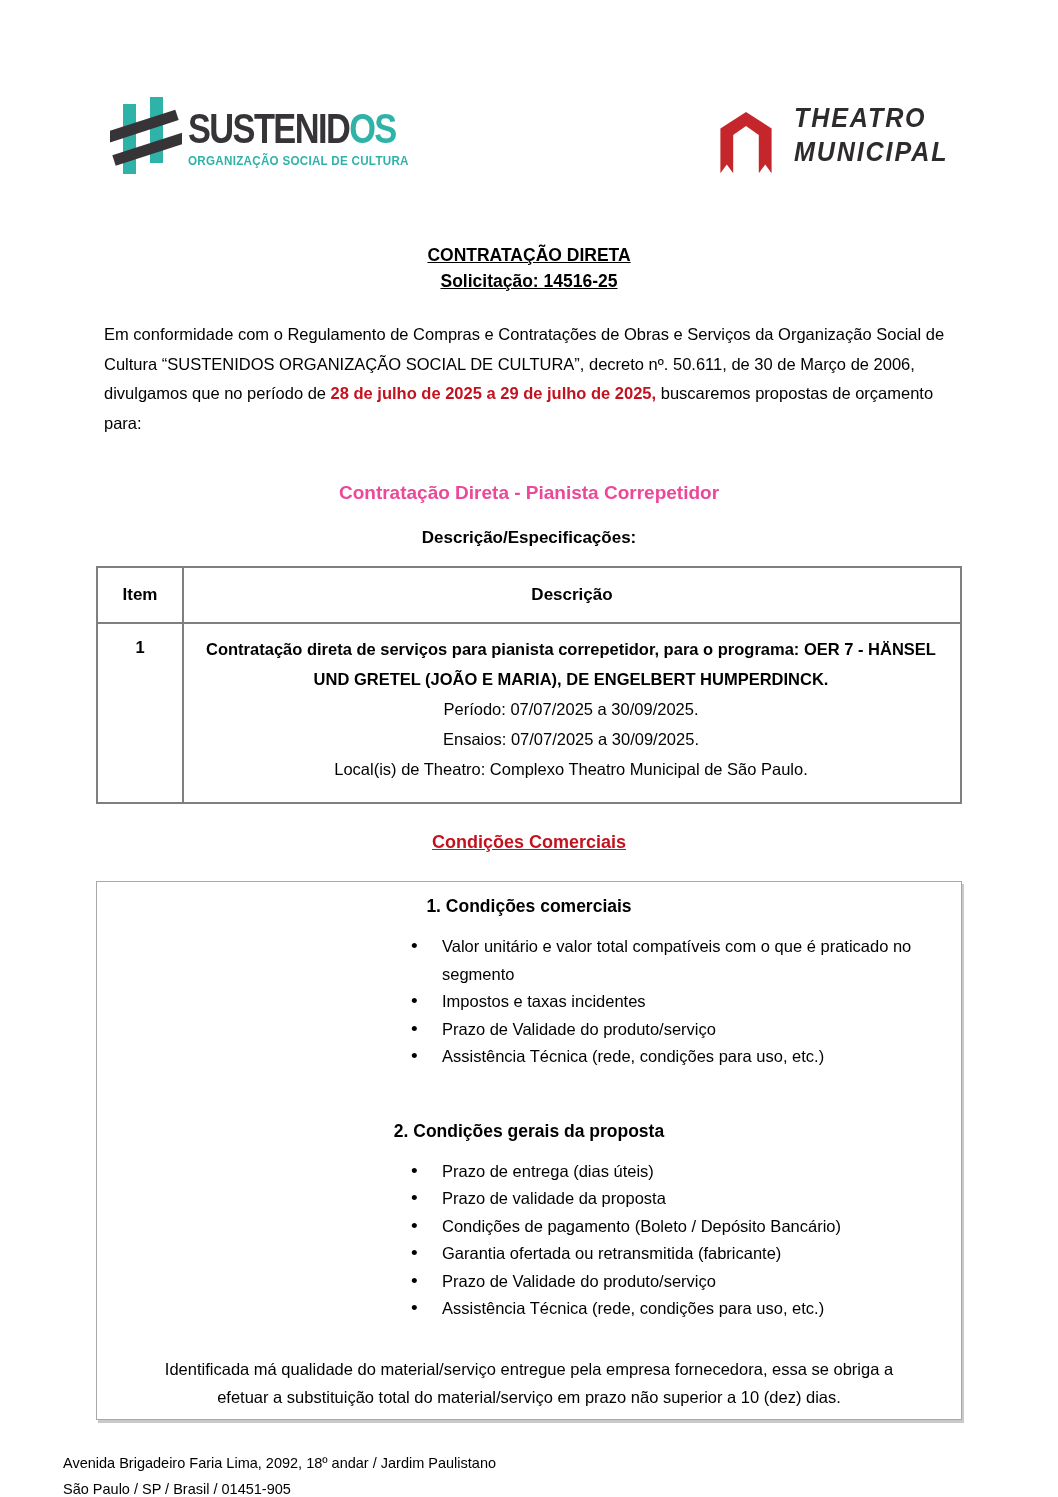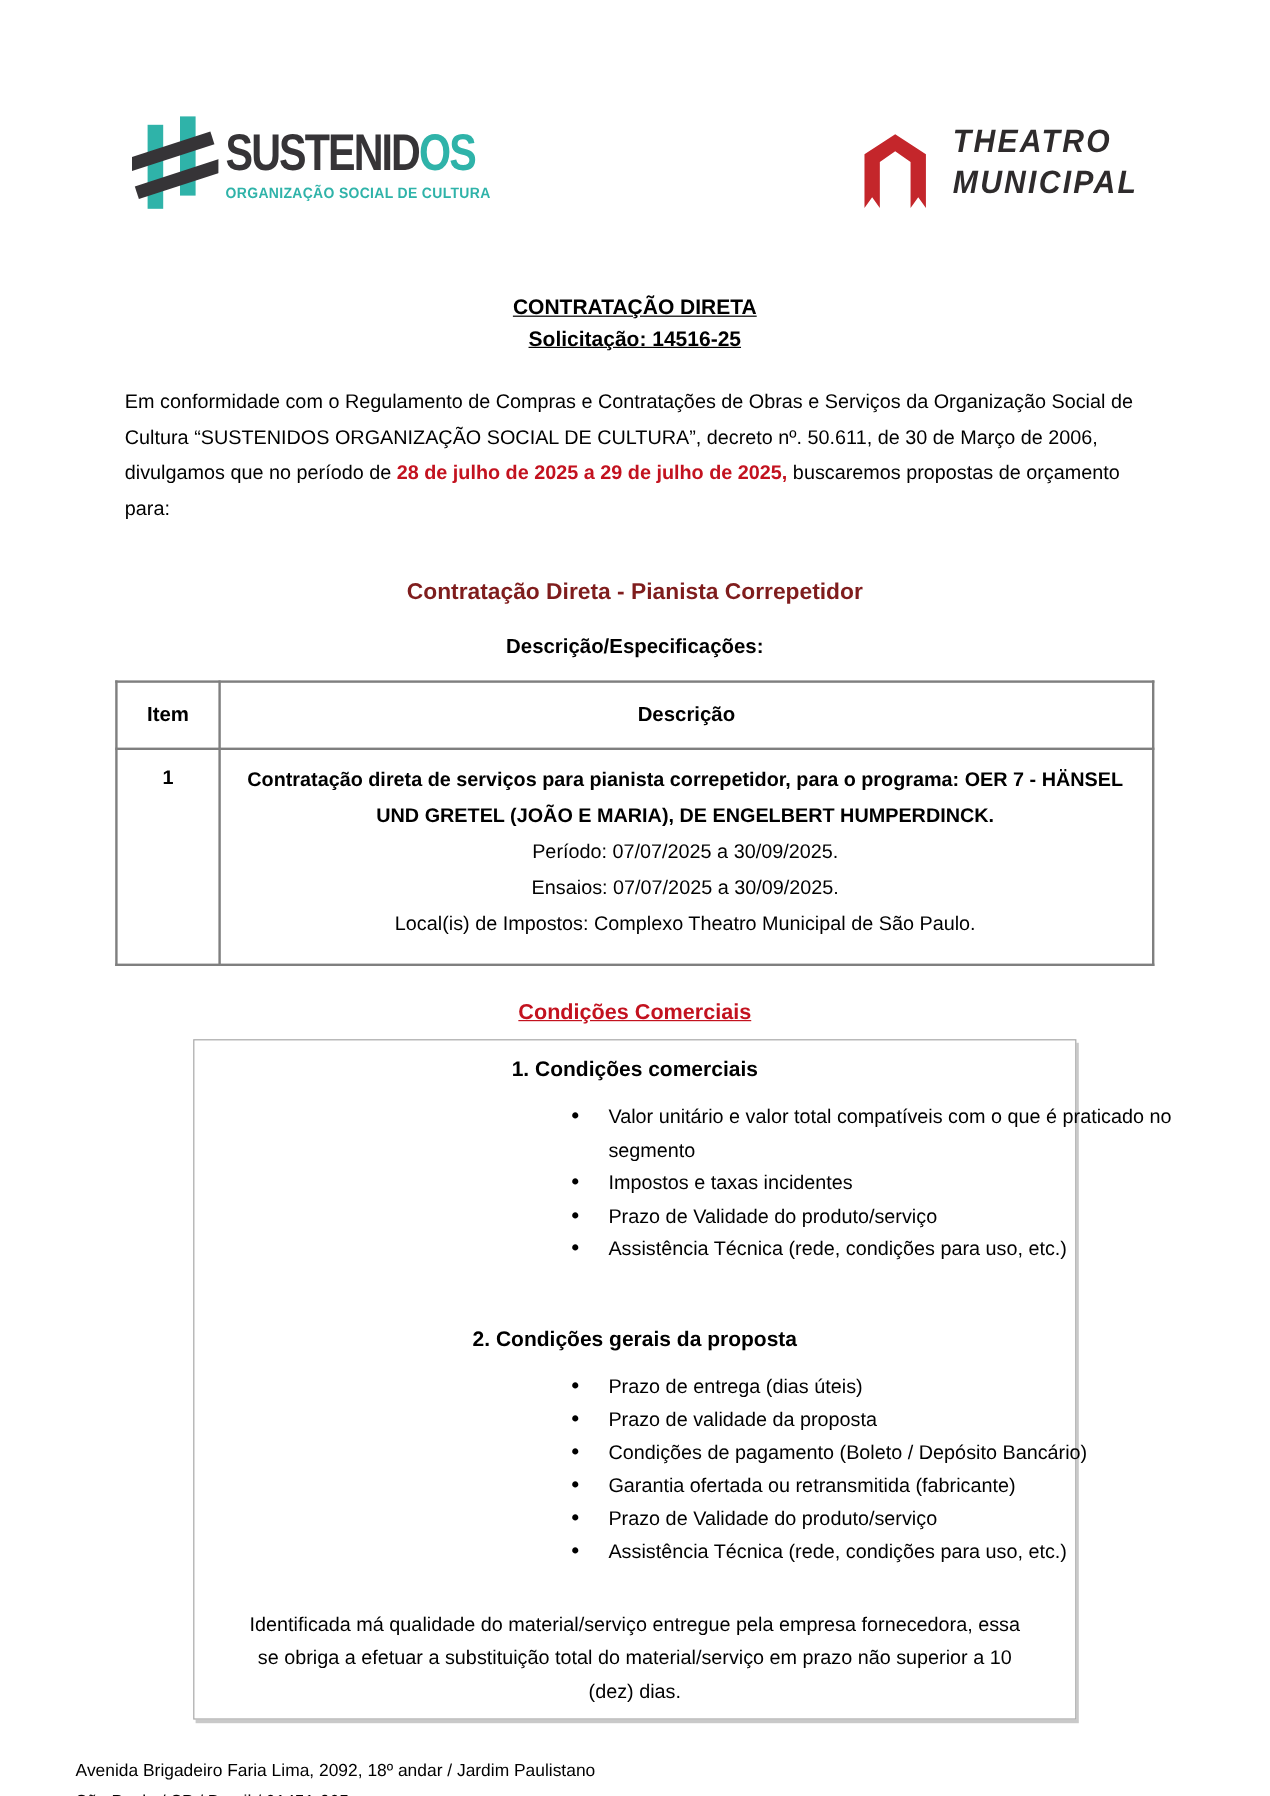--- a/index.html
+++ b/index.html
@@ -22,37 +22,37 @@
 
   
   .doc-title { text-align:center; margin-top:56px; font-size:17.5px; font-weight:bold; line-height:26px; }
   .doc-title .u { text-decoration:underline; }
 
   
   .intro { margin:26px 96px 0 104px; font-size:16.5px; line-height:29.5px; text-align:left; }
   .intro .red { color:#C3121F; font-weight:bold; }
 
   
-  .section-title { text-align:center; color:#7f1d1d; font-weight:bold; font-size:19px; margin-top:44px; }
+  .section-title { text-align:center; color:#ec4899; font-weight:bold; font-size:19px; margin-top:44px; }
   .spec-heading  { text-align:center; font-weight:bold; font-size:17px; margin-top:24px; }
 
   
   table.spec { width:866px; margin:18px auto 0; border-collapse:collapse; }
   table.spec th, table.spec td { border:2px solid #7f7f7f; }
   th.col-item { width:86px; }
   table.spec th { font-size:17px; font-weight:bold; height:56px; text-align:center; background:#fff; }
   td.item-cell { text-align:center; vertical-align:top; padding-top:14px; font-weight:bold; font-size:16.5px; }
   td.desc-cell { padding:10px 16px 18px 14px; font-size:16.5px; line-height:30px;text-align:center; }
   .desc-bold { font-weight:bold; }
   .field-label { font-weight:normal; }
 
   
   .cc-heading { text-align:center; margin-top:28px; font-size:18px; font-weight:bold; color:#C3121F;
                 text-decoration:underline; }
-  .cc-box { width:736px; margin:12px auto 0; border:1px solid #a8a8a8; box-shadow:2px 3px 0 #c9c9c9;
+  .cc-box { width:866px; margin:28px auto 0; border:1px solid #a8a8a8; box-shadow:2px 3px 0 #c9c9c9;
             padding:14px 0 8px; background:#fff; }
   .cc-sub-title { text-align:center; font-weight:bold; font-size:17.5px; }
   .cc-sub-title.second { margin-top:50px; }
   ul.cc-list { list-style:none; margin:16px 0 0 312px; padding:0; width:548px;
                font-size:16.5px; line-height:27.5px; text-align:left; }
   li.cc-item { position:relative; padding-left:33px; }
   li.cc-item::before { content:"\2022"; position:absolute; left:2px; top:-1px; font-size:19px; }
   .cc-note { text-align:center; font-size:16.5px; line-height:28px; margin:32px 44px 0; }
 
   
@@ -117,21 +117,21 @@
         <div class="desc-bold">Contratação direta de serviços para pianista correpetidor, para o programa: OER 7 - HÄNSEL UND GRETEL (JOÃO E MARIA), DE ENGELBERT HUMPERDINCK.</div>
         <div>
           <span class="field-label">Período:</span>
           <span>07/07/2025 a 30/09/2025.</span>
         </div>
         <div>
           <span class="field-label">Ensaios:</span>
           <span>07/07/2025 a 30/09/2025.</span>
         </div>
         <div>
-          <span class="field-label">Local(is) de Impostos:</span>
+          <span class="field-label">Local(is) de Theatro:</span>
           <span>Complexo Theatro Municipal de São Paulo.</span>
         </div>
       </td>
     </tr>
   </tbody>
     </table>
 
   <div class="cc-heading">Condições Comerciais</div>
 
   <div class="cc-box">

